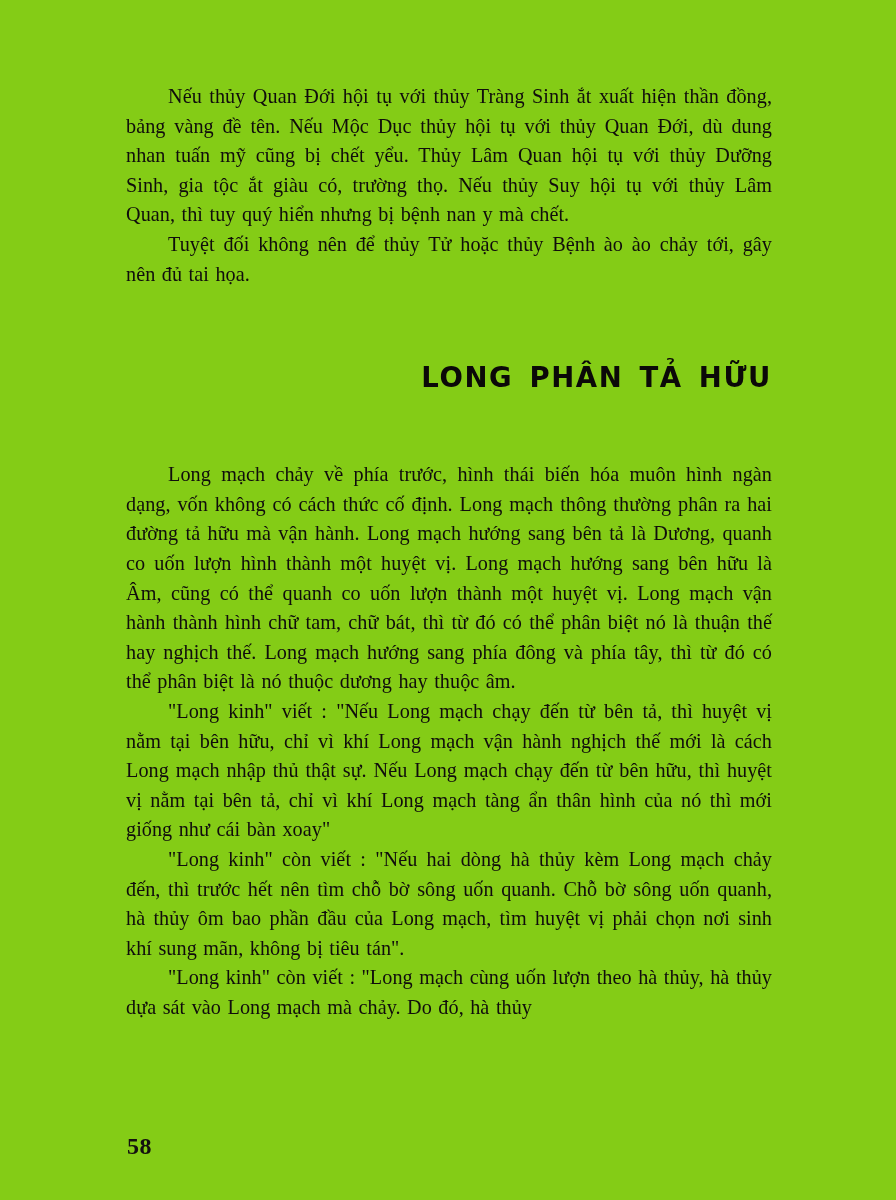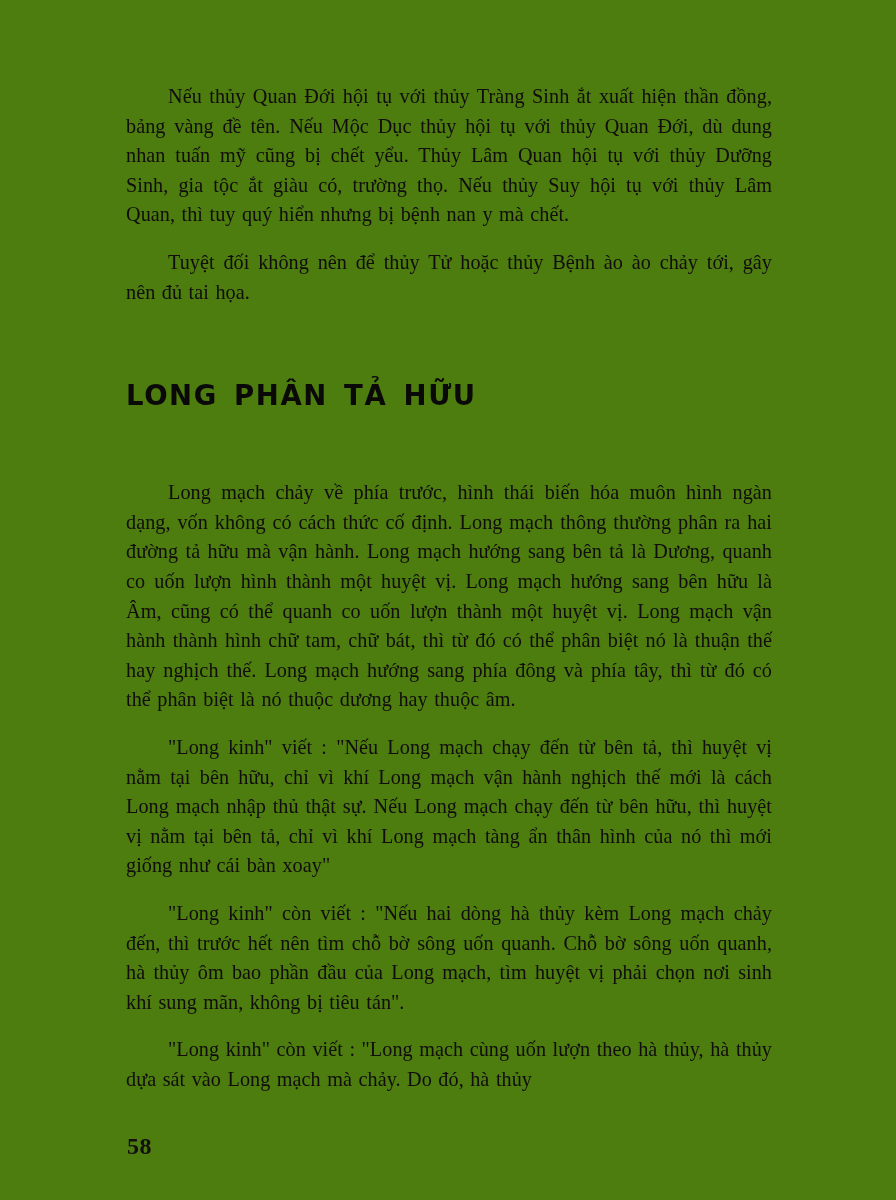--- a/index.html
+++ b/index.html
@@ -6,21 +6,21 @@
   html, body {
     margin: 0;
     padding: 0;
     background: #ffffff;
   }
 
   #page {
     position: relative;
     width: 896px;
     height: 1200px;
-    background: #4d7c0f;
+    background: #84cc16;
     overflow: hidden;
     box-sizing: border-box;
   }
 
   
   #textblock {
     position: absolute;
     left: 126px;
     top: 82px;
     width: 646px;
@@ -35,37 +35,36 @@
     text-justify: inter-word;
     color: #100d0c;
     margin: 0 0 0 0;
     text-indent: 42px;
     word-spacing: 1.4px;
     letter-spacing: 0.05px;
     -webkit-font-smoothing: none;
   }
 
   .para + .para {
-    margin-top: 18px;
   }
 
   .para.gap-after-heading {
     margin-top: 16px;
   }
 
   
   .para, .heading, .folio {
     text-rendering: optimizeLegibility;
   }
 
   
   .heading-wrap {
     margin-top: 54px;
     margin-bottom: 50px;
-    text-align: left;
+    text-align: right;
   }
 
   .heading {
     display: inline-block;
     font-family: "DejaVu Sans", "Liberation Sans", sans-serif;
     font-weight: 700;
     font-size: 27.5px;
     letter-spacing: 1.6px;
     word-spacing: 5px;
     color: #0b0908;

